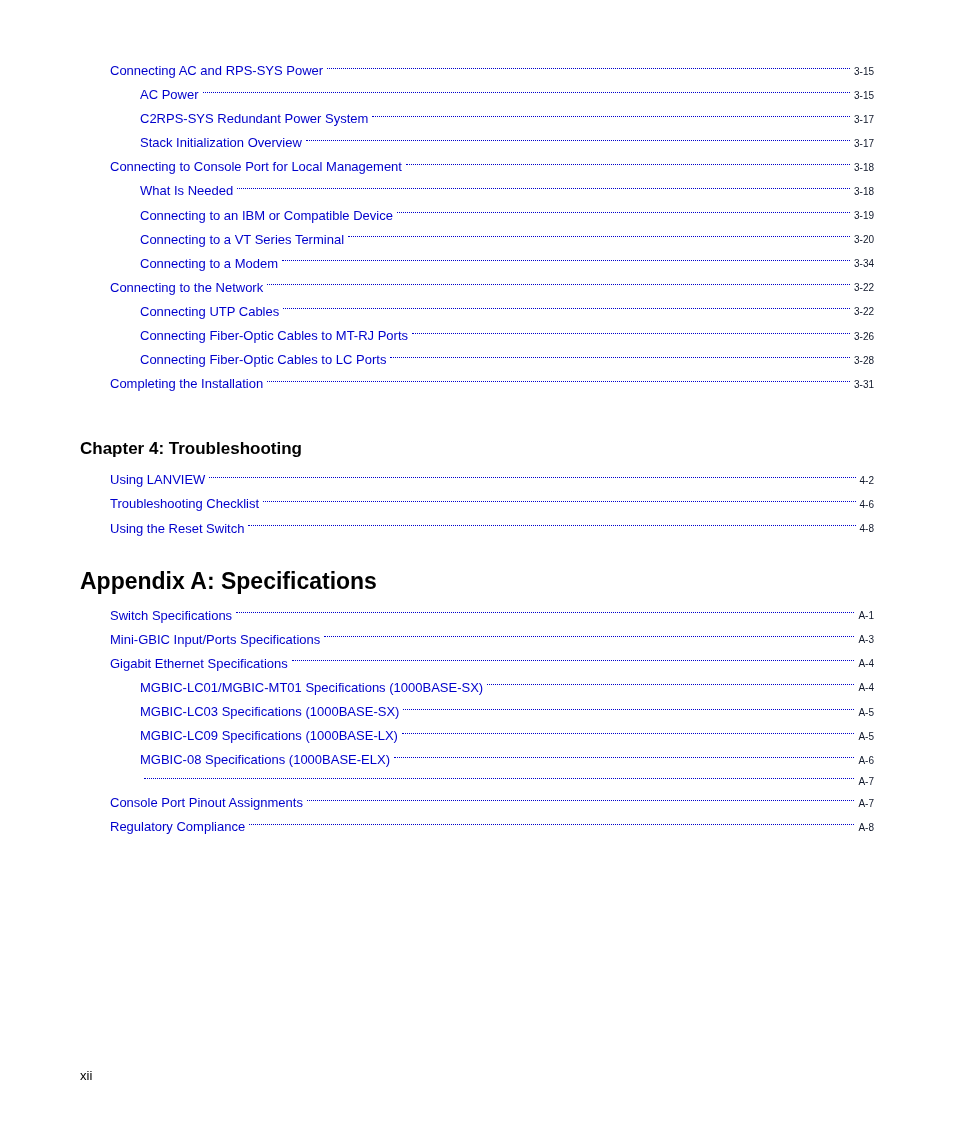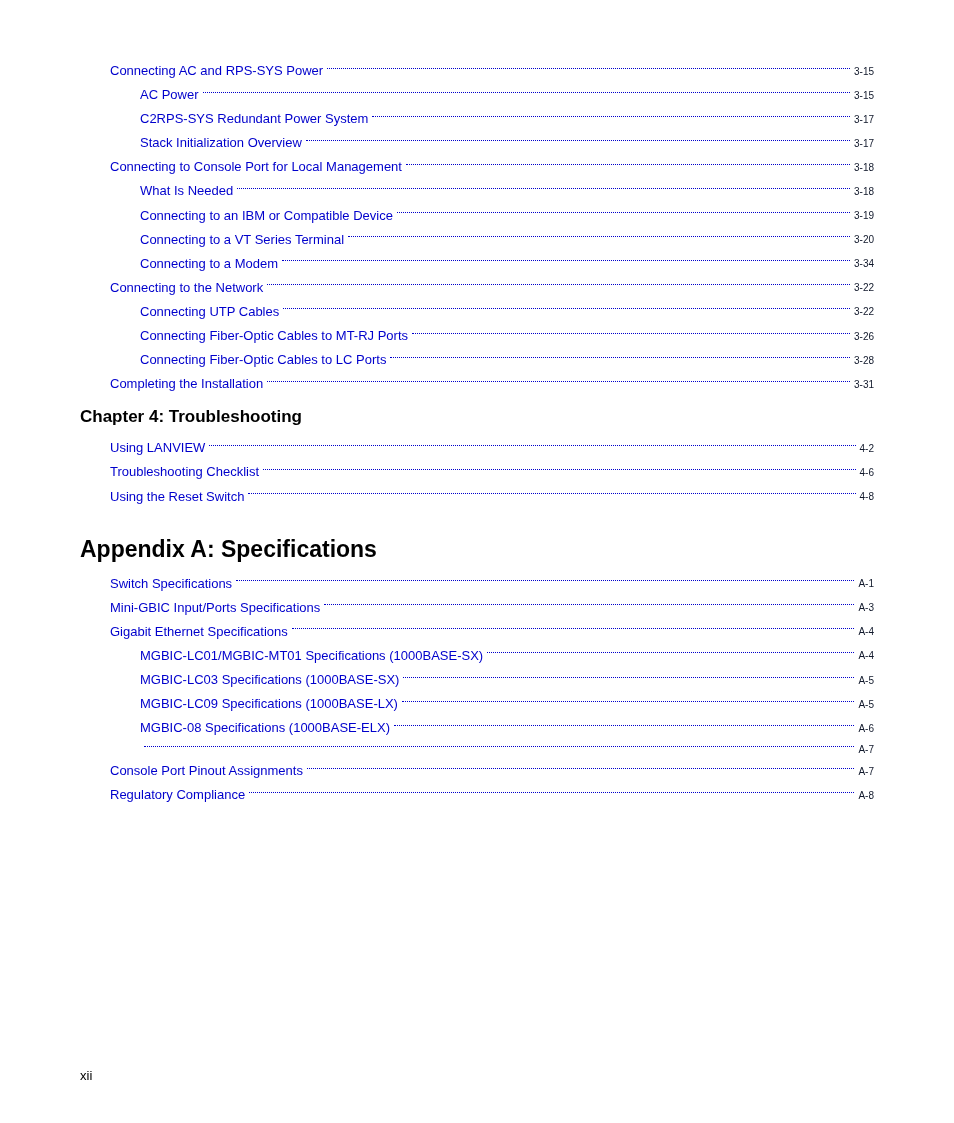--- a/index.html
+++ b/index.html
@@ -57,21 +57,21 @@
     }
 
     .indent-2 {
       padding-left: 60px;
     }
 
     .chapter-heading {
       font-size: 17px;
       font-weight: bold;
       color: #000000;
-      margin-top: 12px;
+      margin-top: 44px;
       margin-bottom: 10px;
     }
 
     .appendix-heading {
       font-size: 23px;
       font-weight: bold;
       color: #000000;
       margin-top: 28px;
       margin-bottom: 10px;
     }

